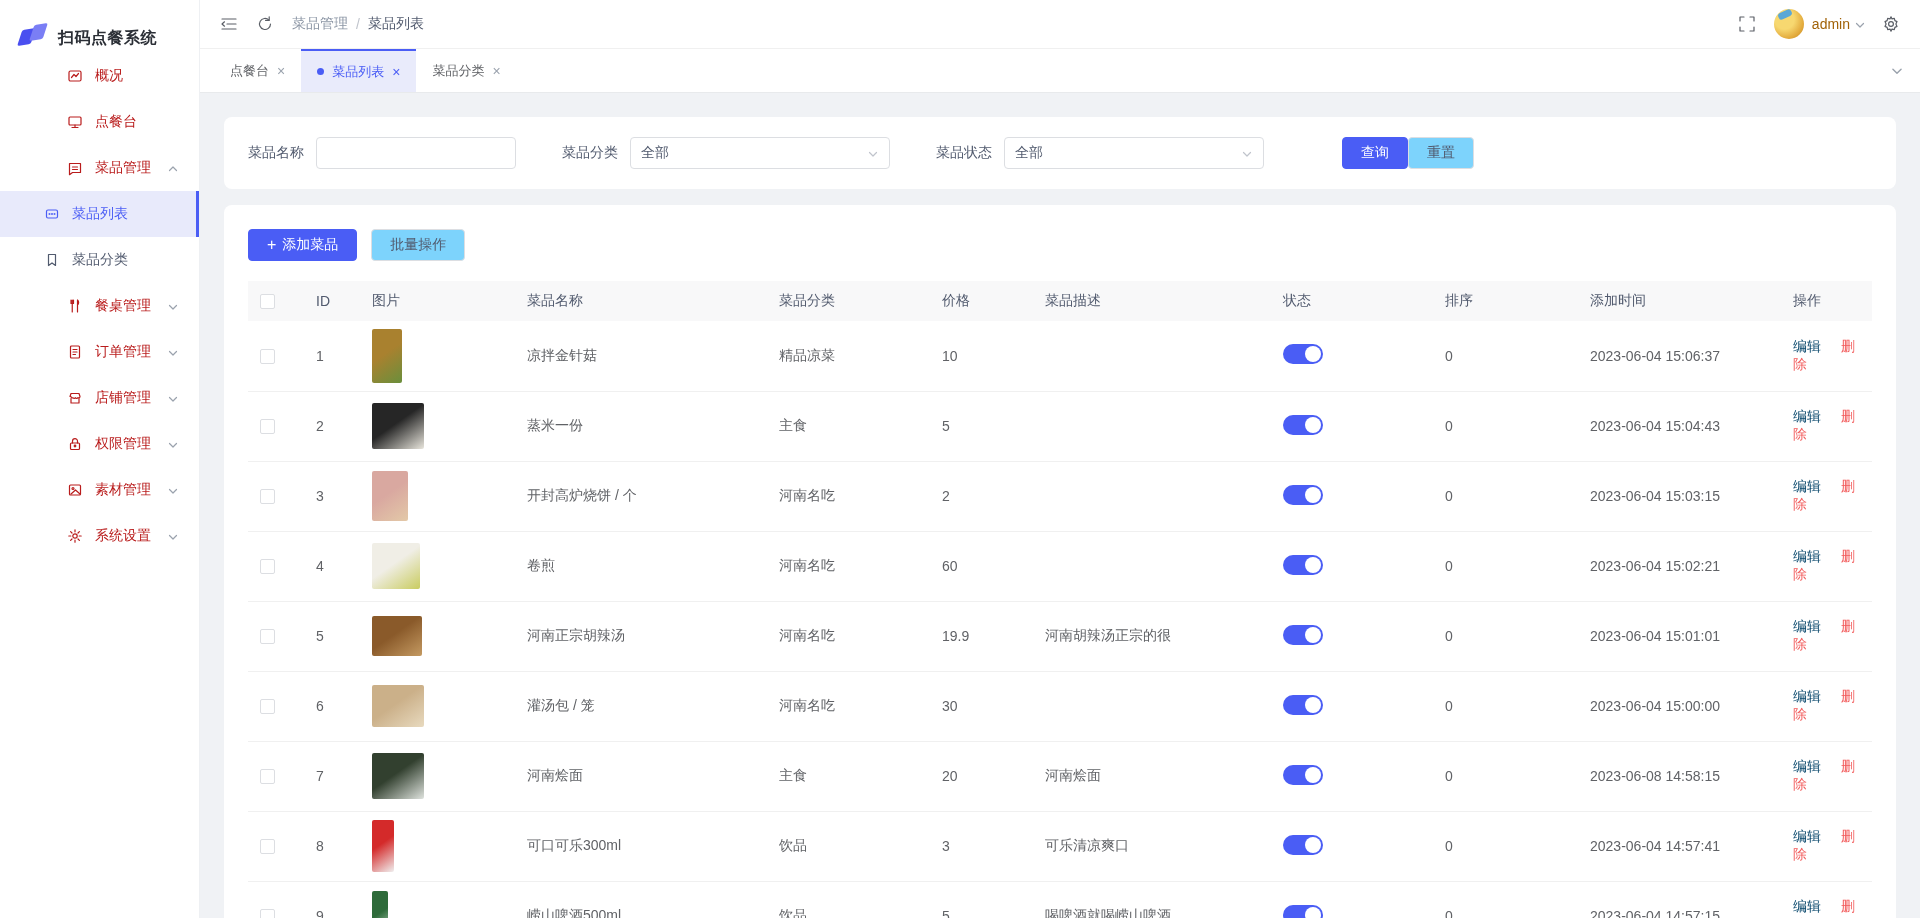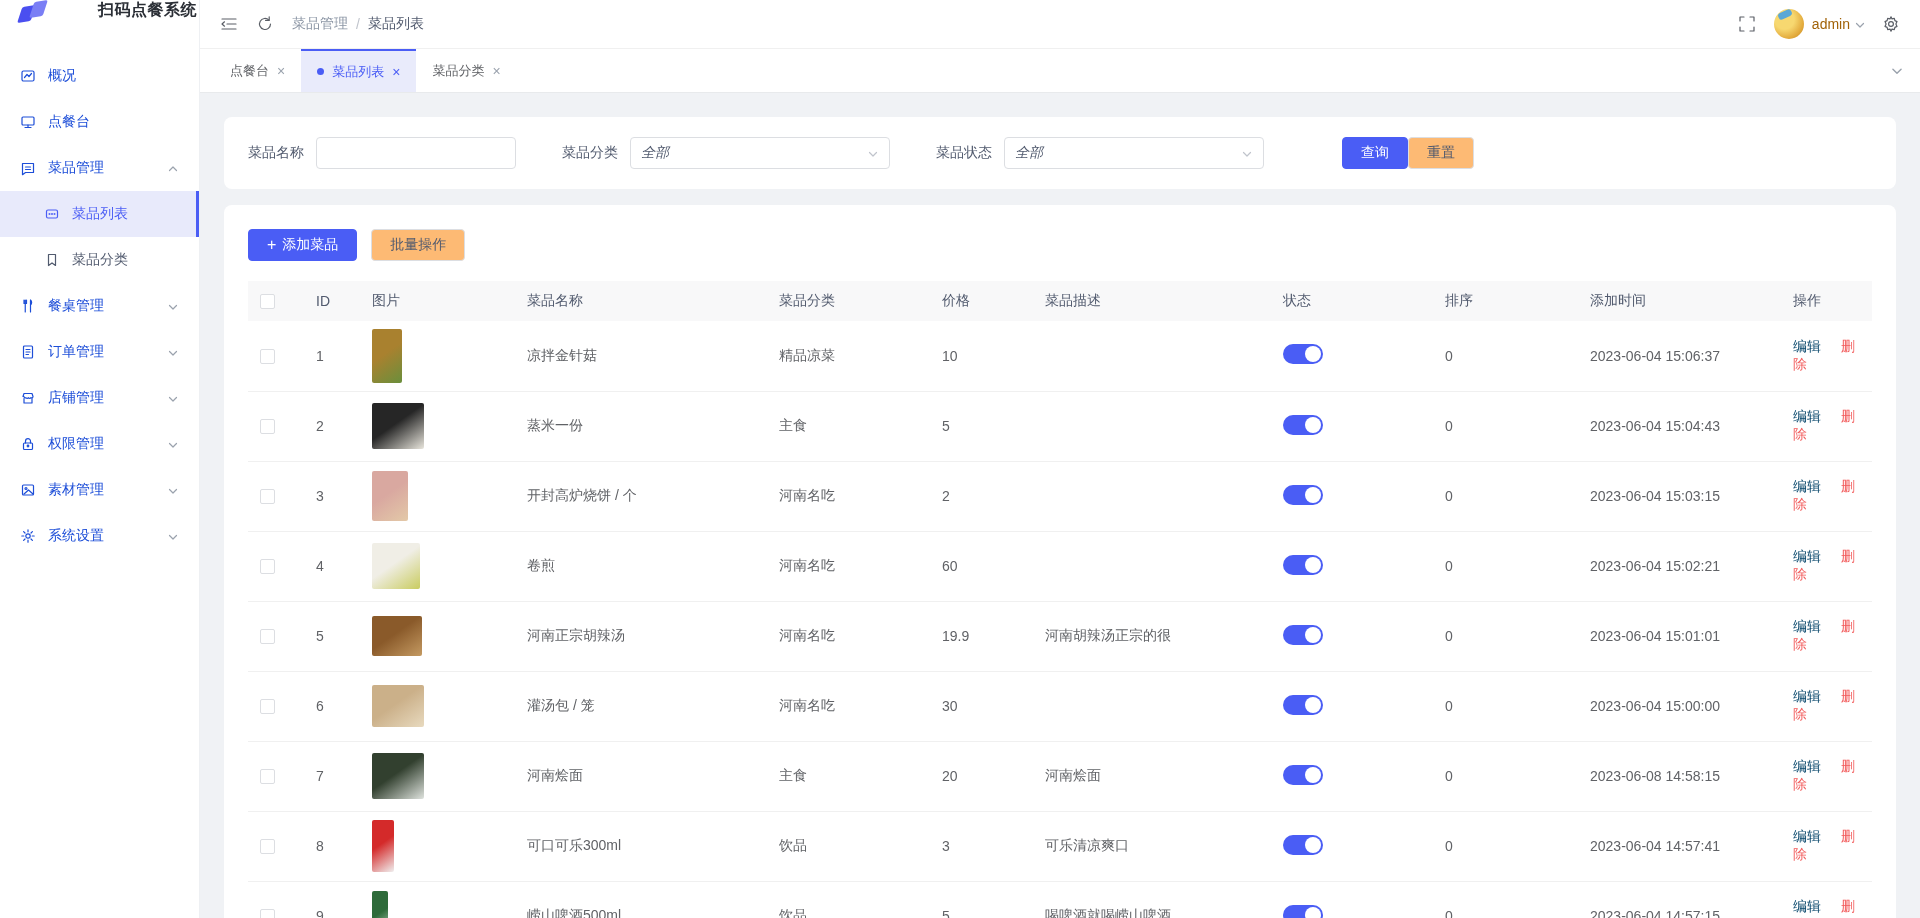--- a/index.html
+++ b/index.html
@@ -5,28 +5,28 @@
   * { box-sizing: border-box; margin: 0; padding: 0; }
   html,body { width:1920px; height:918px; overflow:hidden; }
   body {
     font-family: "Liberation Sans", "DejaVu Sans", sans-serif;
     font-size: 14px; color:#515a6e; background:#f0f2f5;
   }
   .app { display:flex; width:1920px; height:918px; }
 
   
   .sidebar { width:200px; background:#fff; border-right:1px solid #eef0f3; flex-shrink:0; }
-  .logo { height:49px; display:flex; align-items:flex-start; padding-left:18px;gap:40px; }
+  .logo { height:49px; display:flex; align-items:flex-end; padding-left:18px; }
   .logo-mark { width:30px; height:26px; position:relative; margin-right:10px; flex-shrink:0;}
   .logo-mark i { position:absolute; width:13px; height:16px; background:#5b5ff0; transform:skewX(-18deg) skewY(-8deg); border-radius:2px; }
   .logo-mark i:first-child { left:2px; top:6px; background:#4a4ff0; }
   .logo-mark i:last-child { left:14px; top:1px; background:#7a7ef5; }
   .logo-title { font-size:16px; font-weight:bold; color:#2b2f36; letter-spacing:.5px; }
   .menu { padding-top:4px; }
-  .menu-item { height:46px; display:flex; align-items:center; padding:0 20px; cursor:pointer; color:#1d4ed8; position:relative; }
+  .menu-item { height:46px; display:flex; align-items:center; padding:0 20px; cursor:pointer; color:#b91c1c; position:relative;margin-left:47px; }
   .menu-item .mi-icon { width:16px; height:16px; margin-right:12px; flex-shrink:0; display:inline-flex; }
   .menu-item .mi-label { flex:1; }
   .menu-item .mi-arrow { width:12px; height:12px; color:#9aa2ad; }
   .submenu-item { height:46px; display:flex; align-items:center; padding-left:44px; cursor:pointer; color:#515a6e; }
   .submenu-item .mi-icon { width:16px; height:16px; margin-right:12px; display:inline-flex; }
   .submenu-item.active { background:#e8eafb; color:#4a5df5; border-right:3px solid #4a5df5; }
   svg.ic { width:100%; height:100%; stroke:currentColor; fill:none; stroke-width:1.2; stroke-linecap:round; stroke-linejoin:round; }
 
   
   .main { flex:1; display:flex; flex-direction:column; min-width:0; }
@@ -59,23 +59,23 @@
   
   .content { flex:1; padding:24px; overflow:hidden; }
   .card { background:#fff; border-radius:8px; }
 
   
   .filter-card { padding:20px 24px; display:flex; align-items:center; }
   .filter-item { display:flex; align-items:center; margin-right:46px; }
   .filter-item label { margin-right:12px; color:#515a6e; white-space:nowrap; }
   .input { width:200px; height:32px; border:1px solid #dcdee2; border-radius:4px; background:#fff; padding:0 10px; font-size:14px; color:#515a6e; outline:none; }
   .select { width:260px; height:32px; border:1px solid #dcdee2; border-radius:4px; background:#fff; display:flex; align-items:center; padding:0 10px; cursor:pointer; color:#515a6e; }
-  .select .sel-text { flex:1;font-style:italic; }
+  .select .sel-text { flex:1; }
   .select .sel-arrow { width:12px; height:12px; color:#c0c4cc; }
-  .btn { height:32px; padding:0 18px; border-radius:4px; border:1px solid #dcdee2; background:#fdba74; color:#515a6e; font-size:14px; cursor:pointer; display:inline-flex; align-items:center; gap:6px; font-family:inherit; }
+  .btn { height:32px; padding:0 18px; border-radius:4px; border:1px solid #dcdee2; background:#7dd3fc; color:#515a6e; font-size:14px; cursor:pointer; display:inline-flex; align-items:center; gap:6px; font-family:inherit; }
   .btn-primary { background:#4a5df5; border-color:#4a5df5; color:#fff; }
   .filter-buttons { display:flex; gap:0;padding-left:32px; }
 
   
   .table-card { margin-top:16px; padding:24px; flex:1; }
   .toolbar { display:flex; gap:14px; margin-bottom:20px; }
   .plus { font-size:16px; line-height:1; }
 
   table { width:100%; border-collapse:collapse; table-layout:fixed; }
   thead th { background:#f8f8f9; height:40px; font-weight:normal; text-align:left; color:#515a6e; padding:0 12px; font-size:14px; }

